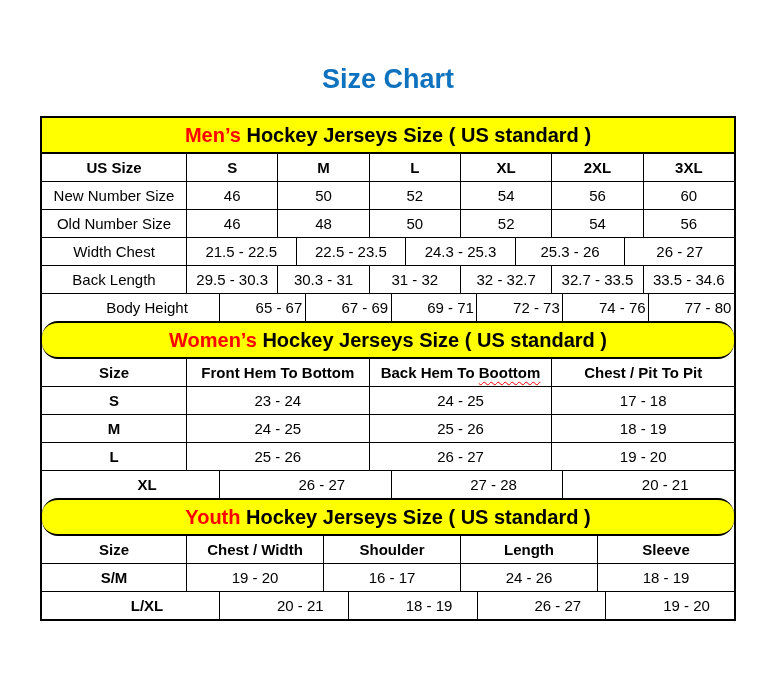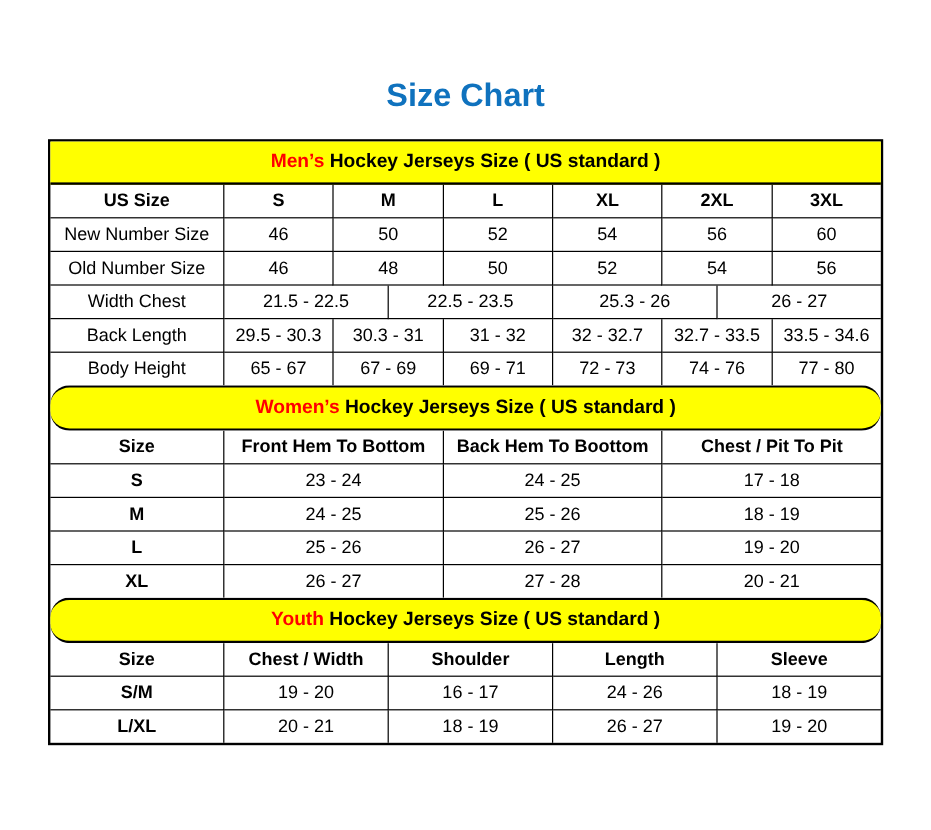--- a/index.html
+++ b/index.html
@@ -31,21 +31,21 @@
     width: 692px;
     margin: 21px auto 0 auto;
     border: 2px solid #000000;
     background: #ffffff;
   }
   .band {
     background: #FFFF00;
     border-bottom: 2px solid #000000;
     text-align: center;
     font-weight: bold;
-    font-size: 16px;
+    font-size: 20px;
     line-height: 20px;
     padding: 7px 16px;
   }
   .sec + .sec .band {
     border-top: 2px solid #000000;
     border-radius: 16px;
   }
   .band .hl {
     color: #FF0000;
   }
@@ -59,27 +59,28 @@
     justify-content: center;
     text-align: center;
     border-right: 1px solid #000000;
     border-bottom: 1px solid #000000;
     padding: 4px 2px;
     font-size: 15px;
     line-height: 19px;
     min-height: 19px;
   }
   .c:last-child { border-right: none; }
-  .grid .r:last-child .c { border-bottom: none; }
+  .grid .r:last-child .c { border-bottom: none; margin-left: 33px; }
   .c.lab {
     flex: 0 0 auto;
     width: 140px;
   }
   .hdr .c, .c.b { font-weight: bold; }
   .squiggle {
+    text-decoration: underline;
     text-decoration-style: wavy;
     text-decoration-color: #FF0000;
     text-decoration-thickness: 1px;
     text-underline-offset: 3px;
   }
 </style>
 </head>
 <body>
 
 <div class="page">
@@ -118,20 +119,21 @@
           <div class="c">48</div>
           <div class="c">50</div>
           <div class="c">52</div>
           <div class="c">54</div>
           <div class="c">56</div>
         </div>
         <div class="r">
           <div class="c lab">Width Chest</div>
           <div class="c">21.5 - 22.5</div>
           <div class="c">22.5 - 23.5</div>
+          <div class="c">24.3 - 25.3</div>
           <div class="c">25.3 - 26</div>
           <div class="c">26 - 27</div>
         </div>
         <div class="r">
           <div class="c lab">Back Length</div>
           <div class="c">29.5 - 30.3</div>
           <div class="c">30.3 - 31</div>
           <div class="c">31 - 32</div>
           <div class="c">32 - 32.7</div>
           <div class="c">32.7 - 33.5</div>

